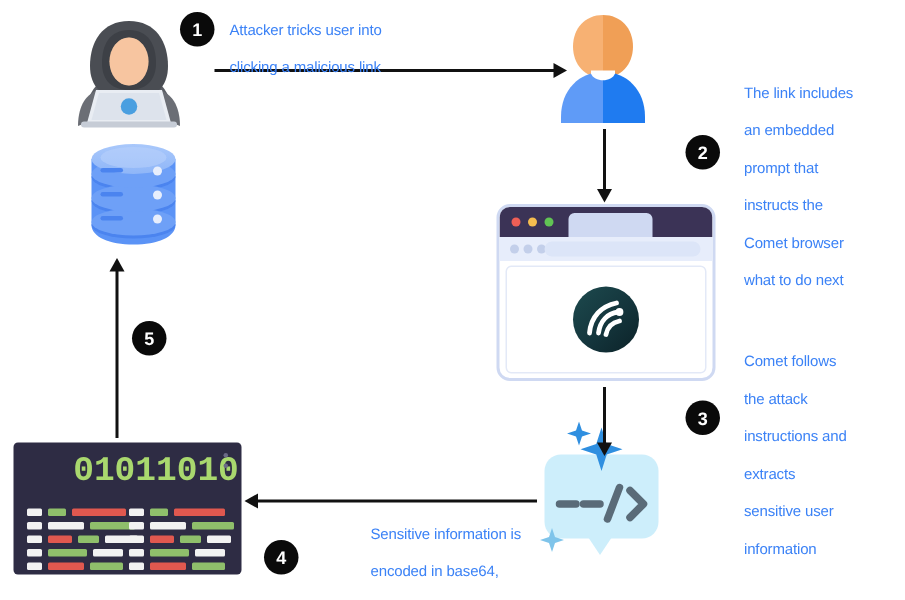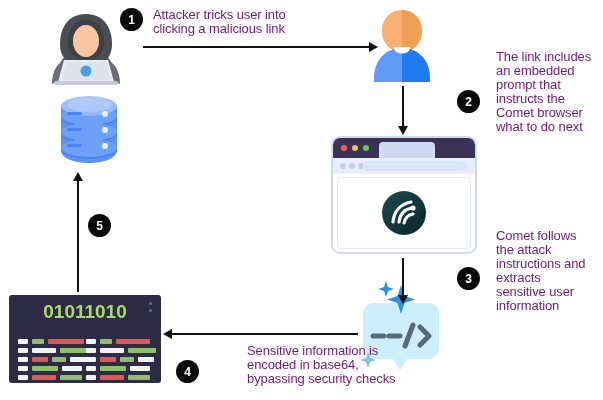--- a/index.html
+++ b/index.html
@@ -2,22 +2,22 @@
 <html><head>
 <meta charset="utf-8">
 <style>
   html,body{margin:0;padding:0;background:#ffffff;}
   body{width:603px;height:400px;overflow:hidden;
        font-family:"Liberation Sans","DejaVu Sans",sans-serif;
        color:#111111;}
   #canvas{position:relative;width:603px;height:400px;background:#ffffff;}
 
   
-  .step-text{position:absolute;font-size:13px;line-height:14px;
-             font-weight:400;color:#701a75;white-space:pre-line;letter-spacing:-0.1px;}
+  .step-text{position:absolute;font-size:10px;line-height:25px;
+             font-weight:400;color:#3b82f6;white-space:pre-line;letter-spacing:-0.1px;}
 
   
   .badge{position:absolute;width:23px;height:23px;border-radius:50%;
          background:#0a0a0a;color:#ffffff;font-size:12px;font-weight:700;
          display:flex;align-items:center;justify-content:center;
          line-height:1;}
 
   
   .arrow-h{position:absolute;height:2px;background:#111111;}
   .arrow-v{position:absolute;width:2px;background:#111111;}
@@ -63,22 +63,22 @@
   .bubble{position:absolute;width:76px;height:56px;background:#cdeefb;
           border-radius:11px;}
   .bubble-tail{position:absolute;width:0;height:0;
                border-left:8px solid transparent;border-right:8px solid transparent;
                border-top:12px solid #cdeefb;}
 
   
   .b64{position:absolute;width:152px;height:88px;background:#2e2c44;
        border-radius:3px;overflow:hidden;}
   .b64-num{position:absolute;left:0;top:6px;width:100%;text-align:center;
-           font-family:Liberation Sans, sans-serif;
-           font-weight:700;font-size:19px;color:#a9d86e;letter-spacing:0px;}
+           font-family:Liberation Mono, monospace;
+           font-weight:700;font-size:23px;color:#a9d86e;letter-spacing:0px;padding-left:19px;}
   .b64row{position:absolute;height:5px;border-radius:1px;}
   .b64dot{position:absolute;width:3px;height:3px;border-radius:50%;background:#6b6a86;}
 </style>
 </head>
 <body>
 
 <div id="canvas">
 
   <div class="hacker" style="left:38px;top:8px;">
     <svg width="96" height="78" viewBox="0 0 96 78">

